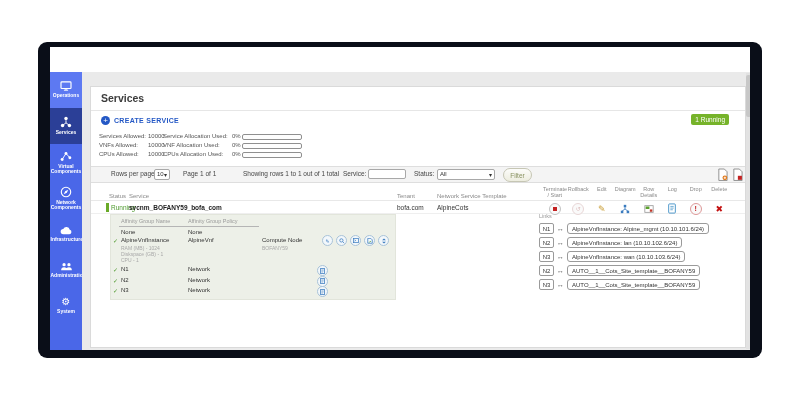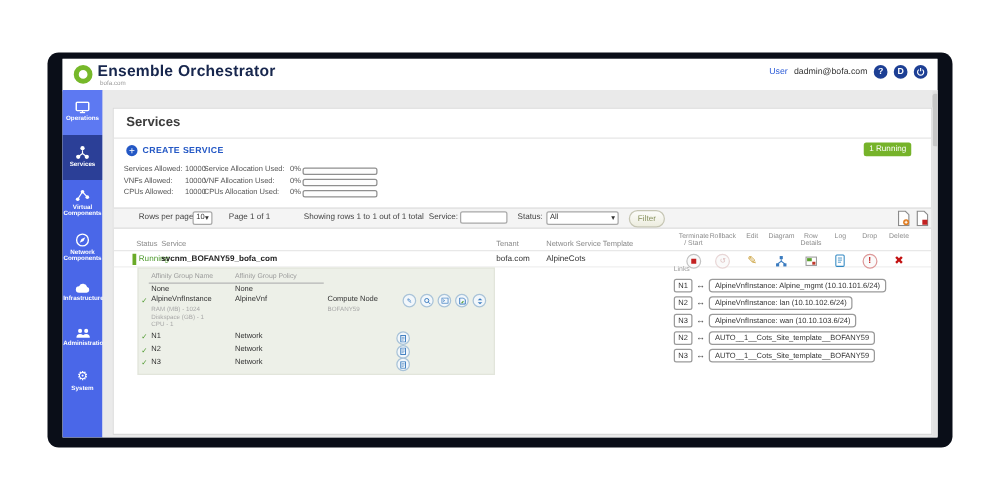--- a/index.html
+++ b/index.html
@@ -79,37 +79,20 @@
     display:flex;align-items:center;padding:0 4px;white-space:nowrap;}
   .lnkrow{display:flex;align-items:center;gap:3px;}
   svg{display:block;}
 </style>
 </head>
 <body>
 
 <div class="ab frame">
   <div class="ab app">
 
-    <div class="ab app-header">
-      <div class="ab logo"></div>
-      <div class="ab app-title">Ensemble Orchestrator</div>
-      <div class="ab app-sub">bofa.com</div>
-      <div class="ab hdr-right">
-        <span class="user-lbl">User</span>
-        <span class="user-email">dadmin@bofa.com</span>
-        <span class="hicon">?</span>
-        <span class="hicon">D</span>
-        <span class="hicon">
-          <svg width="7" height="7" viewBox="0 0 10 10">
-              <path d="M3 2.4a3.5 3.5 0 104 0" stroke="#fff" stroke-width="1.3" fill="none"></path>
-              <path d="M5 .7v3.6" stroke="#fff" stroke-width="1.3"></path>
-            </svg>
-        </span>
-      </div>
-    </div>
 
     <div class="ab sidebar">
       <div class="sb-item sb-op">
         <span>
             <svg width="12" height="10" viewBox="0 0 14 12">
               <rect x="1" y="1" width="12" height="8" rx="1" fill="none" stroke="#fff" stroke-width="1.4"></rect>
               <path d="M4.5 11h5M7 9v2" stroke="#fff" stroke-width="1.2"></path>
             </svg>
           </span>
         <span class="lbl">Operations</span>

